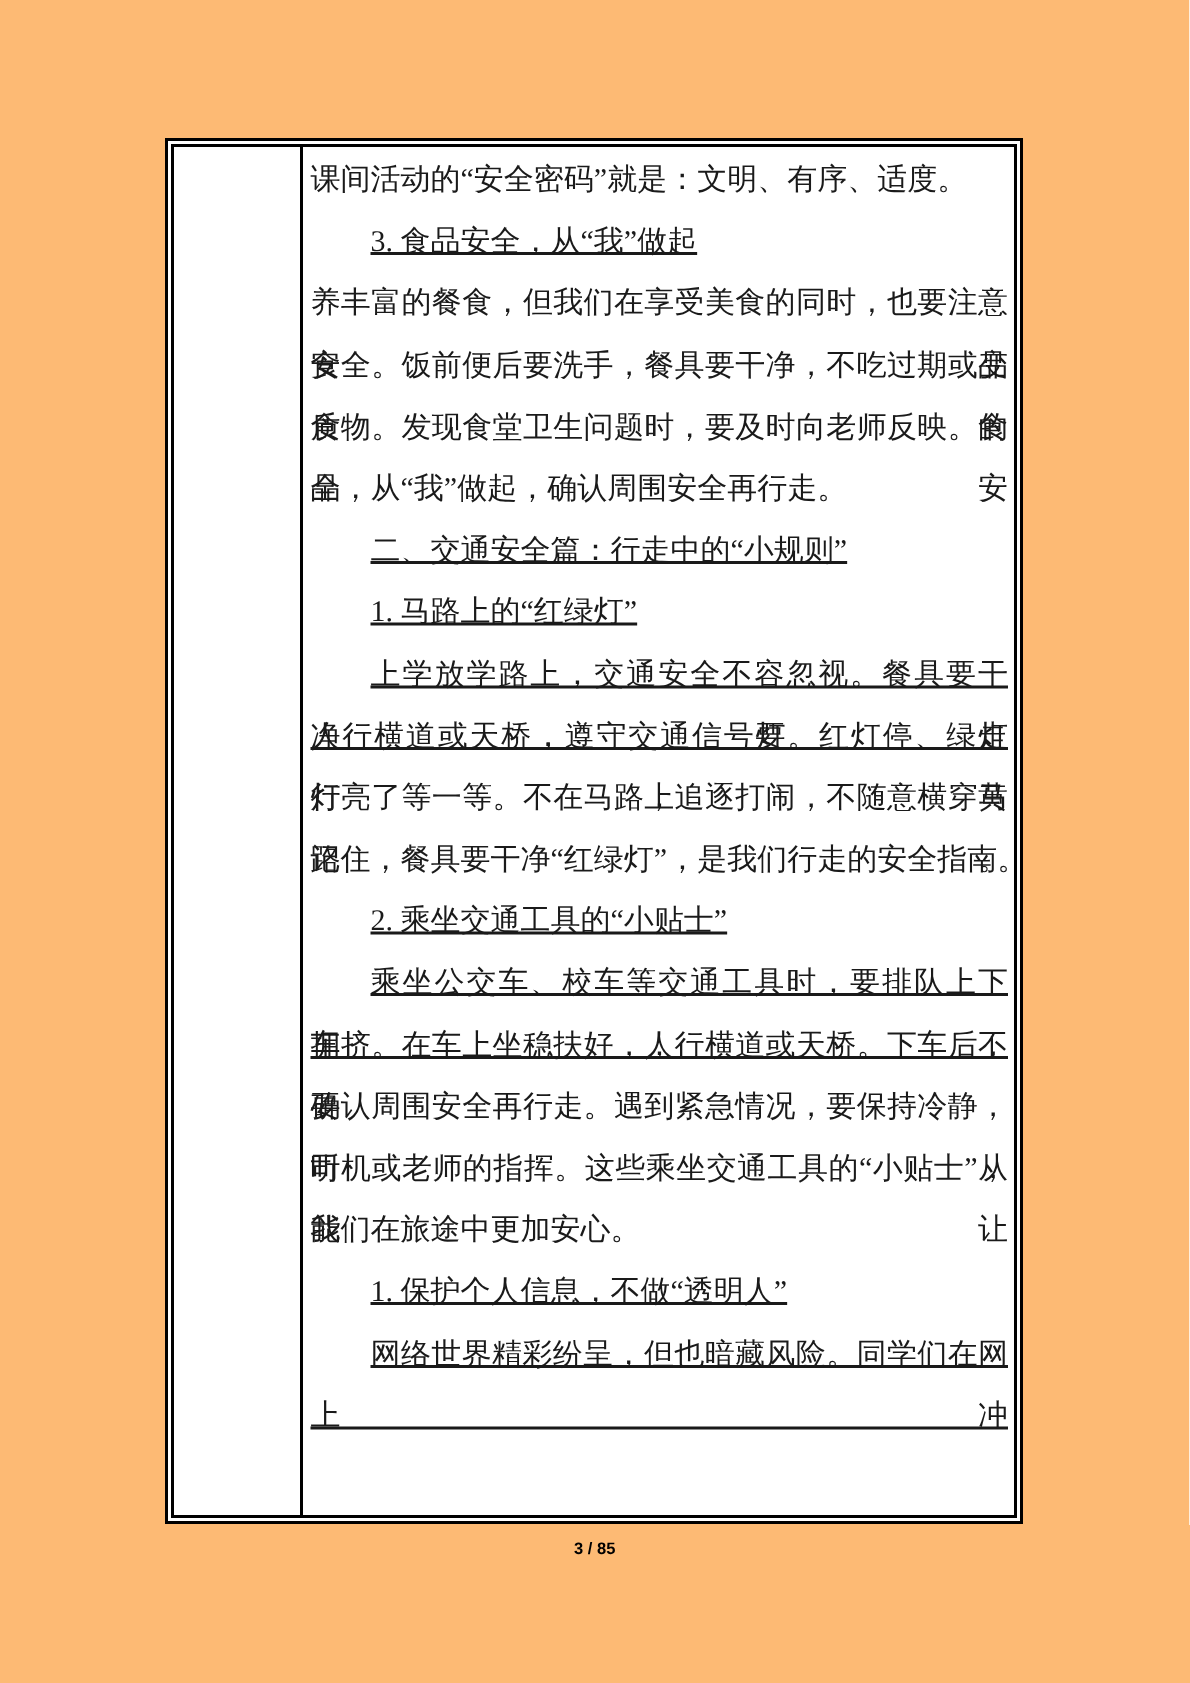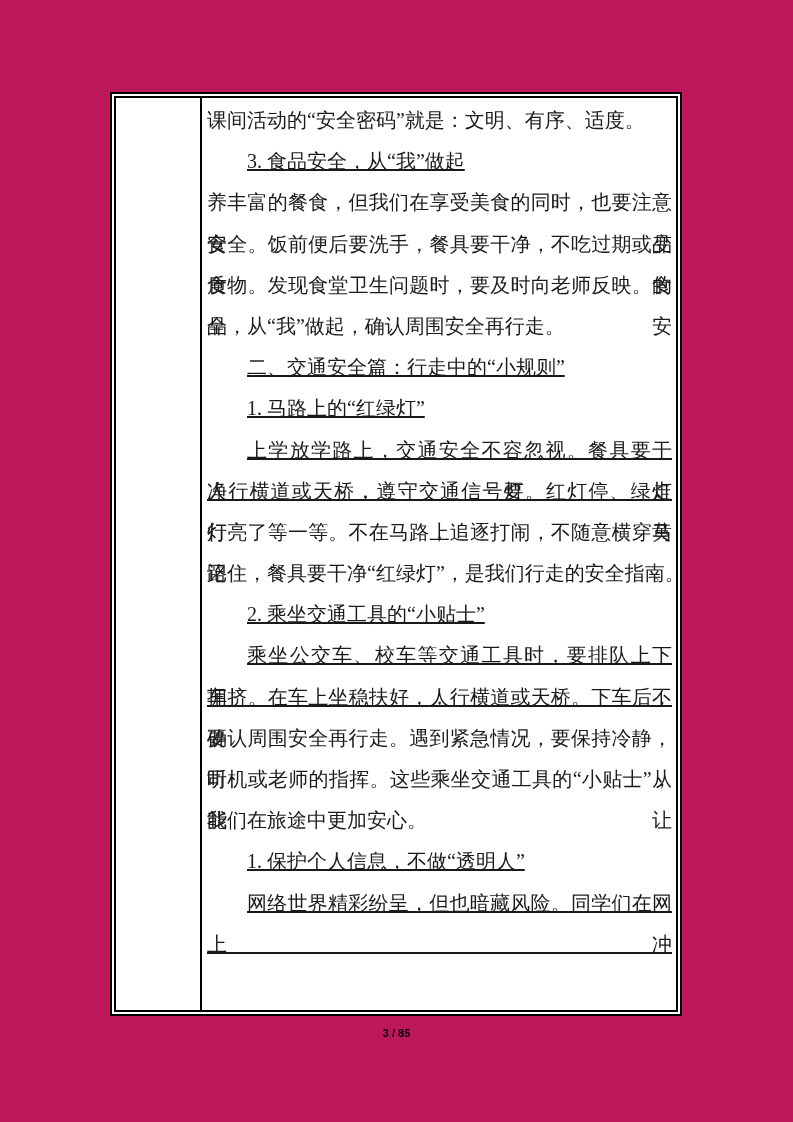--- a/index.html
+++ b/index.html
@@ -4,21 +4,21 @@
 <style>
   html, body {
     margin: 0;
     padding: 0;
     background: #ffffff;
   }
   .page {
     position: relative;
     width: 793px;
     height: 1122px;
-    background: #be185d;
+    background: #fdba74;
     overflow: hidden;
     font-family: "Liberation Serif", "DejaVu Serif", serif;
     color: #1a1a1a;
   }
   .doc-table {
     position: absolute;
     left: 110px;
     top: 92px;
     width: 572px;
     height: 924px;

